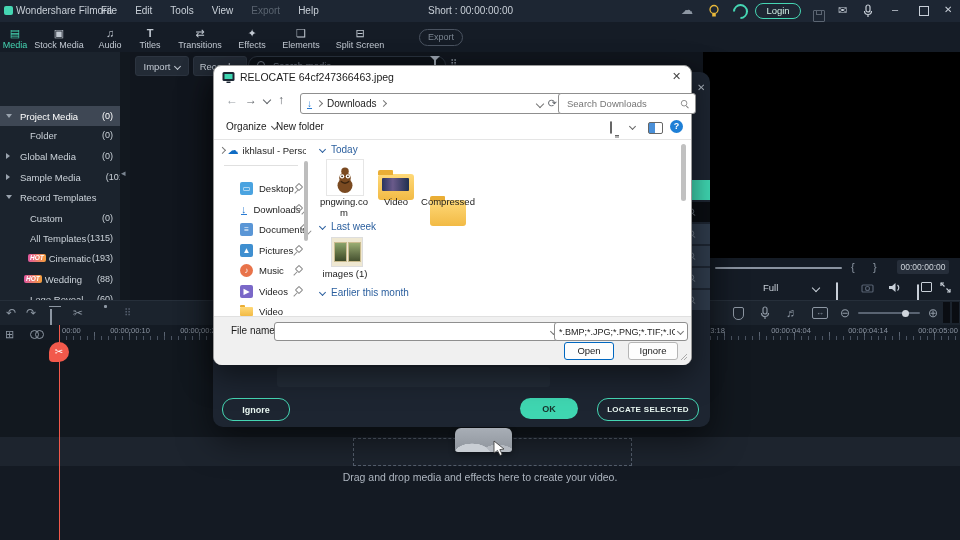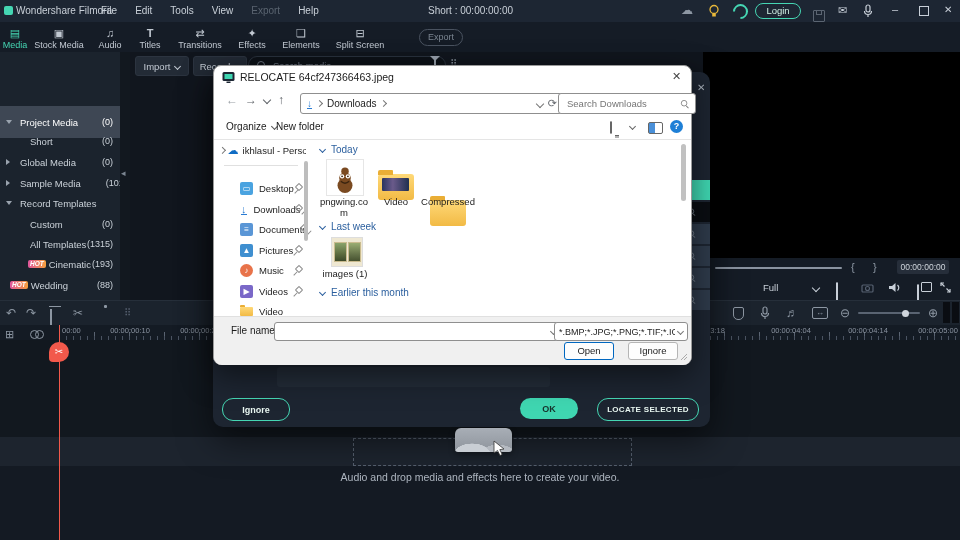--- a/index.html
+++ b/index.html
@@ -23,21 +23,21 @@
   
   .menu-item{padding:0 9px;color:#c9d0d8;}
   .menu-item.dim{color:#5a6470;}
   .tab{position:absolute;top:4px;width:54px;text-align:center;color:#c2c9d2;font-size:9px;}
   .tab .tico{display:block;font-size:11px;height:14px;line-height:14px;color:#c2c9d2;}
   .tab.active,.tab.active .tico{color:#45d6b3;}
   .tab-underline{left:0px;top:49px;width:30px;height:2px;background:#45d6b3;}
   .pill{border:1px solid #45d6b3;border-radius:10px;color:#cfeee4;text-align:center;}
   .pill.gray{border-color:#4a5360;color:#7a8490;}
   
-  .srow{position:absolute;left:0;width:120px;height:32px;display:flex;align-items:center;font-size:9.5px;color:#ccd3da;}
+  .srow{position:absolute;left:0;width:120px;height:20px;display:flex;align-items:center;font-size:9.5px;color:#ccd3da;}
   .srow.sel{background:#3e4754;color:#fff;}
   .exp{position:absolute;left:6px;width:0;height:0;}
   .exp.dn{border-left:3.5px solid transparent;border-right:3.5px solid transparent;border-top:4.5px solid #9aa3ae;}
   .exp.rt{border-top:3.5px solid transparent;border-bottom:3.5px solid transparent;border-left:4.5px solid #9aa3ae;}
   .slabel{white-space:nowrap;}
   .ind0 .slabel{margin-left:20px;} .ind1 .slabel{margin-left:30px;}
   .scount{margin-left:auto;padding-right:7px;font-size:9px;}
   .hot{margin-left:6px;font-size:6.5px;font-style:italic;font-weight:bold;color:#fff;background:linear-gradient(90deg,#e0569e,#f5a03c);border-radius:2px;padding:1px 2px;line-height:1;}
   .hot + .slabel{margin-left:3px;}
   
@@ -192,21 +192,21 @@
   </div>
 
   
   <div class="a sidebar">
     <div class="srow sel ind0" style="top:54px;">
       <span class="exp dn"></span>
       <span class="slabel">Project Media</span>
         <span class="scount">(0)</span>
     </div>
     <div class="srow ind1" style="top:73px;">
-      <span class="slabel">Short</span>
+      <span class="slabel">Folder</span>
         <span class="scount">(0)</span>
     </div>
     <div class="srow ind0" style="top:94px;">
       <span class="exp rt"></span>
       <span class="slabel">Global Media</span>
         <span class="scount">(0)</span>
     </div>
     <div class="srow ind0" style="top:115px;gap:25px;">
       <span class="exp rt"></span>
       <span class="slabel">Sample Media</span>
@@ -223,21 +223,21 @@
     </div>
     <div class="srow ind1" style="top:176px;">
       <span class="slabel">All Templates</span>
         <span class="scount">(1315)</span>
     </div>
     <div class="srow" style="top:196px;padding-left:22px;box-sizing:border-box;">
       <span class="hot">HOT</span>
       <span class="slabel">Cinematic</span>
         <span class="scount">(193)</span>
     </div>
-    <div class="srow" style="top:217px;padding-left:4px;box-sizing:border-box;">
+    <div class="srow" style="top:217px;padding-left:18px;box-sizing:border-box;">
       <span class="hot">HOT</span>
       <span class="slabel">Wedding</span>
         <span class="scount">(88)</span>
     </div>
     <div class="srow ind1" style="top:237px;">
       <span class="slabel">Logo Reveal</span>
         <span class="scount">(60)</span>
     </div>
     <div class="srow ind1" style="top:257px;">
       <span class="slabel">Slideshow</span>
@@ -330,21 +330,21 @@
     <span class="rlabel" style="left:938px;transform:translateX(-50%);">00:00:05:00</span>
   </div>
   <span class="a g" style="left:5px;top:329px;font-size:11px;z-index:1;">⊞</span>
   <span class="a linkic" style="left:30px;top:330px;z-index:1;"></span>
 
   
   <div class="a tracks"></div>
   <div class="a trackband"></div>
   <div class="a belowband"></div>
   <div class="a dashed" style="left:353px;top:438px;width:277px;height:26px;z-index:2;"></div>
-  <div class="a" style="left:0;top:471px;width:960px;text-align:center;color:#aeb6c0;font-size:10.5px;z-index:2;">Audio and drop media and effects here to create your video.</div>
+  <div class="a" style="left:0;top:471px;width:960px;text-align:center;color:#aeb6c0;font-size:10.5px;z-index:2;">Drag and drop media and effects here to create your video.</div>
 
   
   <div class="a" style="left:59px;top:325px;width:1px;height:215px;background:#f2594b;z-index:3;"></div>
   <div class="a" style="left:49px;top:342px;width:20px;height:20px;background:#f2594b;border-radius:50% 50% 50% 4px;z-index:3;color:#fff;font-size:10px;text-align:center;line-height:20px;transform:rotate(0deg);">
     <span>✂</span>
   </div>
 
   
   <div class="a relocate">
     <span class="a" style="left:484px;top:10px;color:#aab3bd;font-size:10px;">✕</span>

